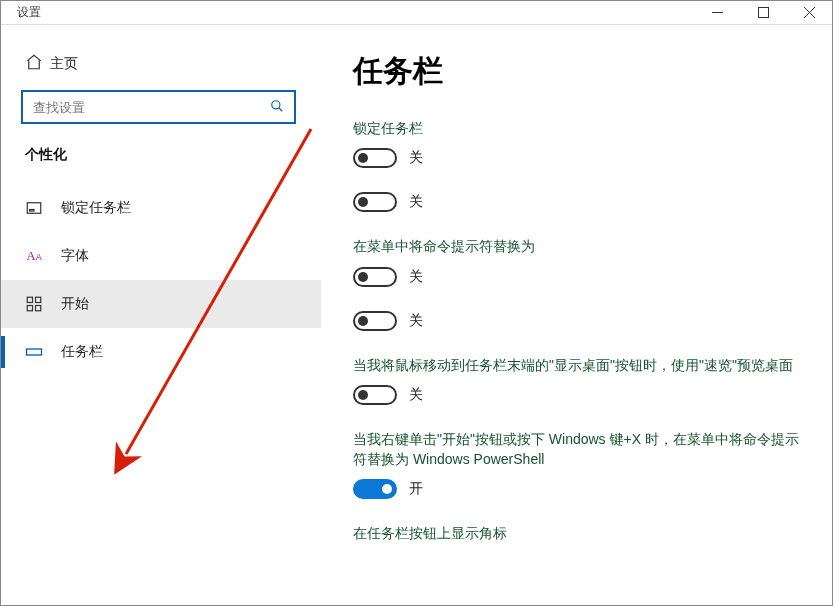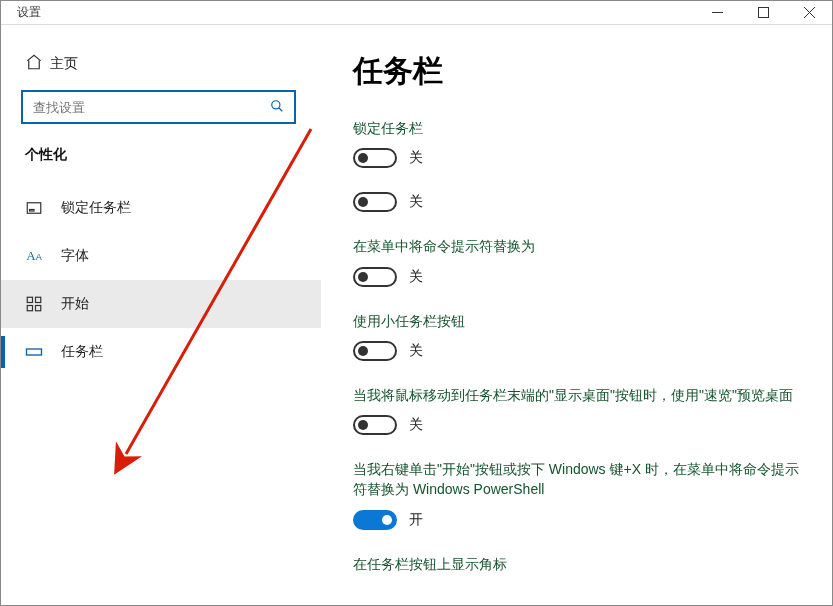--- a/index.html
+++ b/index.html
@@ -104,21 +104,21 @@
           <span class="icon">
               <svg width="18" height="18" viewBox="0 0 24 24" fill="none" stroke="#333" stroke-width="1.6">
                 <rect x="3" y="5" width="18" height="14"></rect>
                 <rect x="6" y="14" width="6" height="2"></rect>
               </svg>
             </span>
           <span>锁定任务栏</span>
         </div>
         <div class="nav-item">
           <span class="icon">
-              <span style="font-size:13px;color:#0369a1;font-family:serif">A<span style="font-size:9px">A</span></span>
+              <span style="font-size:13px;color:#a21caf;font-family:serif">A<span style="font-size:9px">A</span></span>
             </span>
           <span>字体</span>
         </div>
         <div class="nav-item selected-bg">
           <span class="icon">
               <svg width="18" height="18" viewBox="0 0 24 24" fill="none" stroke="#333" stroke-width="1.6">
                 <rect x="3" y="3" width="7" height="7"></rect>
                 <rect x="14" y="3" width="7" height="7"></rect>
                 <rect x="3" y="14" width="7" height="7"></rect>
                 <rect x="14" y="14" width="7" height="7"></rect>
@@ -157,21 +157,20 @@
 
       <div class="setting">
         <div class="label">在菜单中将命令提示符替换为</div>
         <div class="row">
           <div class="toggle off"></div>
           <span class="state">关</span>
         </div>
       </div>
 
       <div class="setting">
-        <div class="label">使用小任务栏按钮</div>
         <div class="row">
           <div class="toggle off"></div>
           <span class="state">关</span>
         </div>
       </div>
 
       <div class="setting">
         <div class="label">当我将鼠标移动到任务栏末端的"显示桌面"按钮时，使用"速览"预览桌面</div>
         <div class="row">
           <div class="toggle off"></div>

